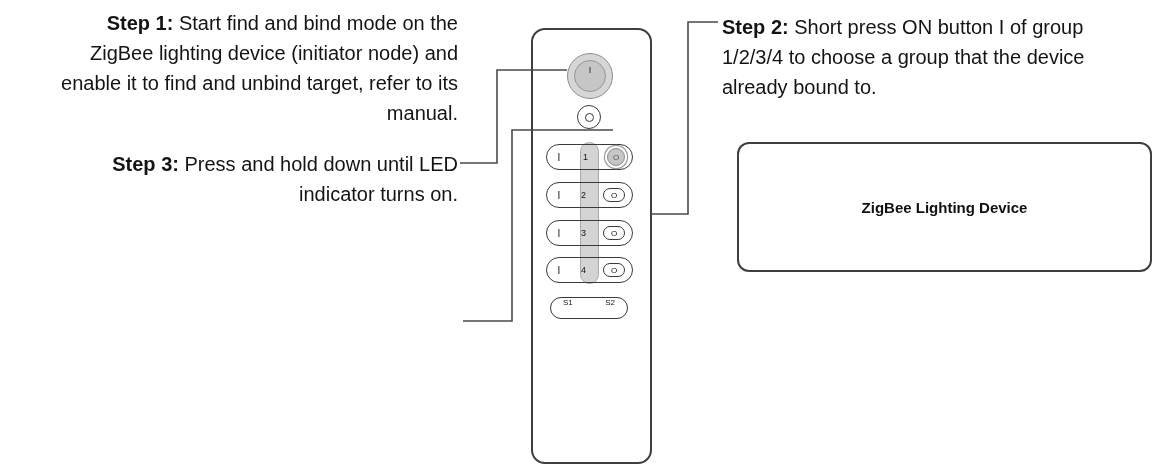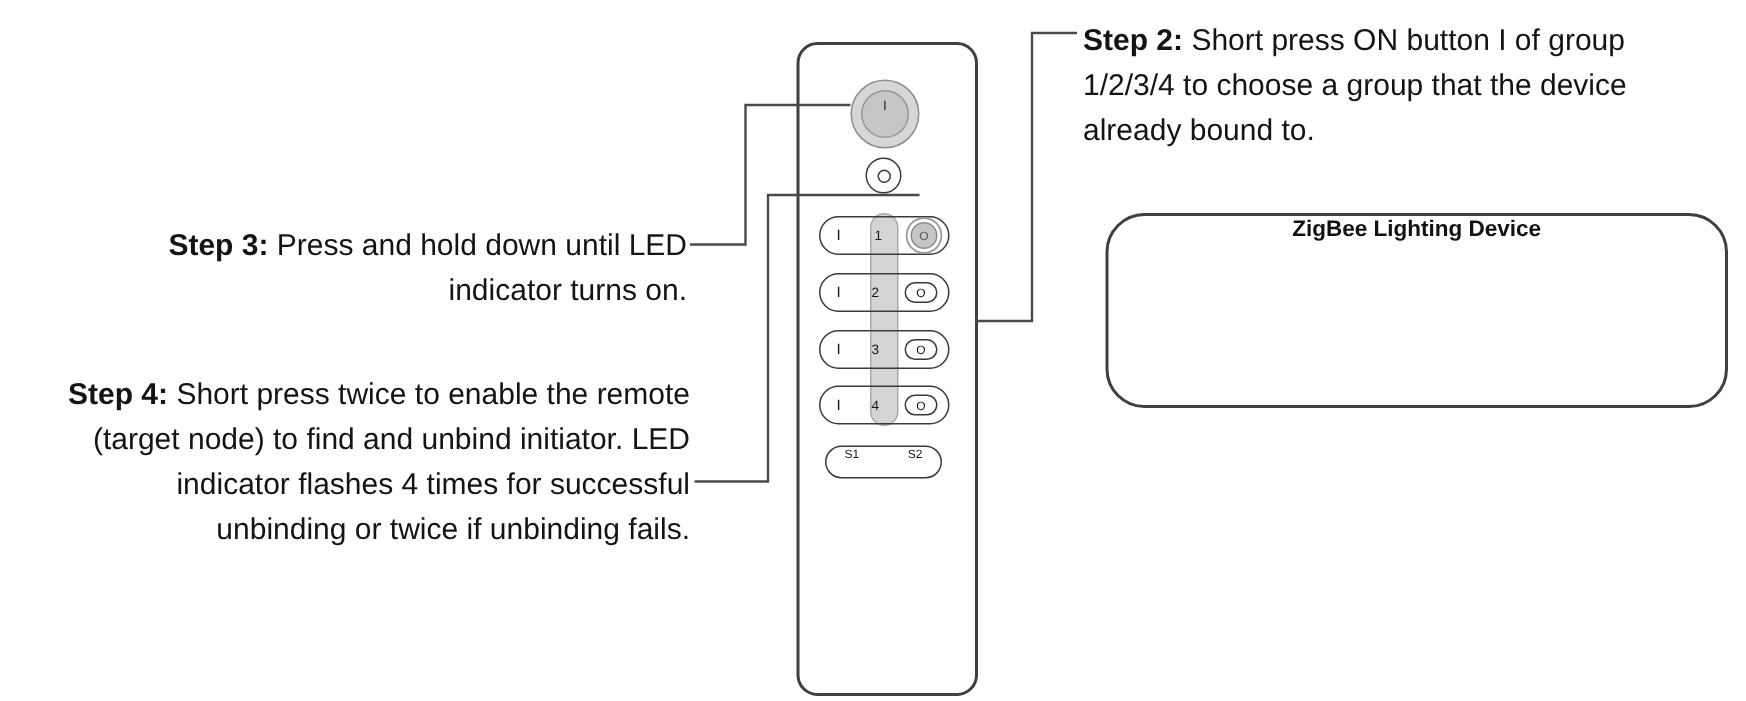--- a/index.html
+++ b/index.html
@@ -60,40 +60,40 @@
     display:flex; align-items:center; justify-content:center; font-size:8px; color:#555;
   }
   .sbtns {
     position:absolute; left:17px; top:267px; width:78px; height:22px; box-sizing:border-box;
     border:1.6px solid #3a3a3a; border-radius:11px;
     display:flex; align-items:flex-start; justify-content:space-between; padding:0 12px; font-size:8px;
   }
   
   .device {
     position:absolute; left:737px; top:142px; width:415px; height:130px; box-sizing:border-box;
-    border:2px solid #3f3f3f; border-radius:26px;
-    display:flex; justify-content:center;
+    border:2px solid #3f3f3f; border-radius:12px;
+    display:flex; align-items:center; justify-content:center;
   }
   .device span { font-weight:700; font-size:15px; color:#111; }
 </style>
 </head>
 <body>
 
 <div class="canvas">
 
+  <div class="step step-1">
+    <b>Step 1:</b>
+    <span>Start find and bind mode on the ZigBee lighting device (initiator node) and enable it to find and unbind target, refer to its manual.</span>
+  </div>
 
   <div class="step step-3">
     <b>Step 3:</b>
     <span>Press and hold down until LED indicator turns on.</span>
   </div>
 
-  <div class="step step-4">
-    <b>Step 4:</b>
-    <span>Short press twice to enable the remote (target node) to find and unbind initiator. LED indicator flashes 4 times for successful unbinding or twice if unbinding fails.</span>
-  </div>
 
   <div class="step step-2">
     <b>Step 2:</b>
     <span>Short press ON button I of group 1/2/3/4 to choose a group that the device already bound to.</span>
   </div>
 
   <div class="remote">
     <div class="power-outer">
       <div class="power-inner">I</div>
     </div>

